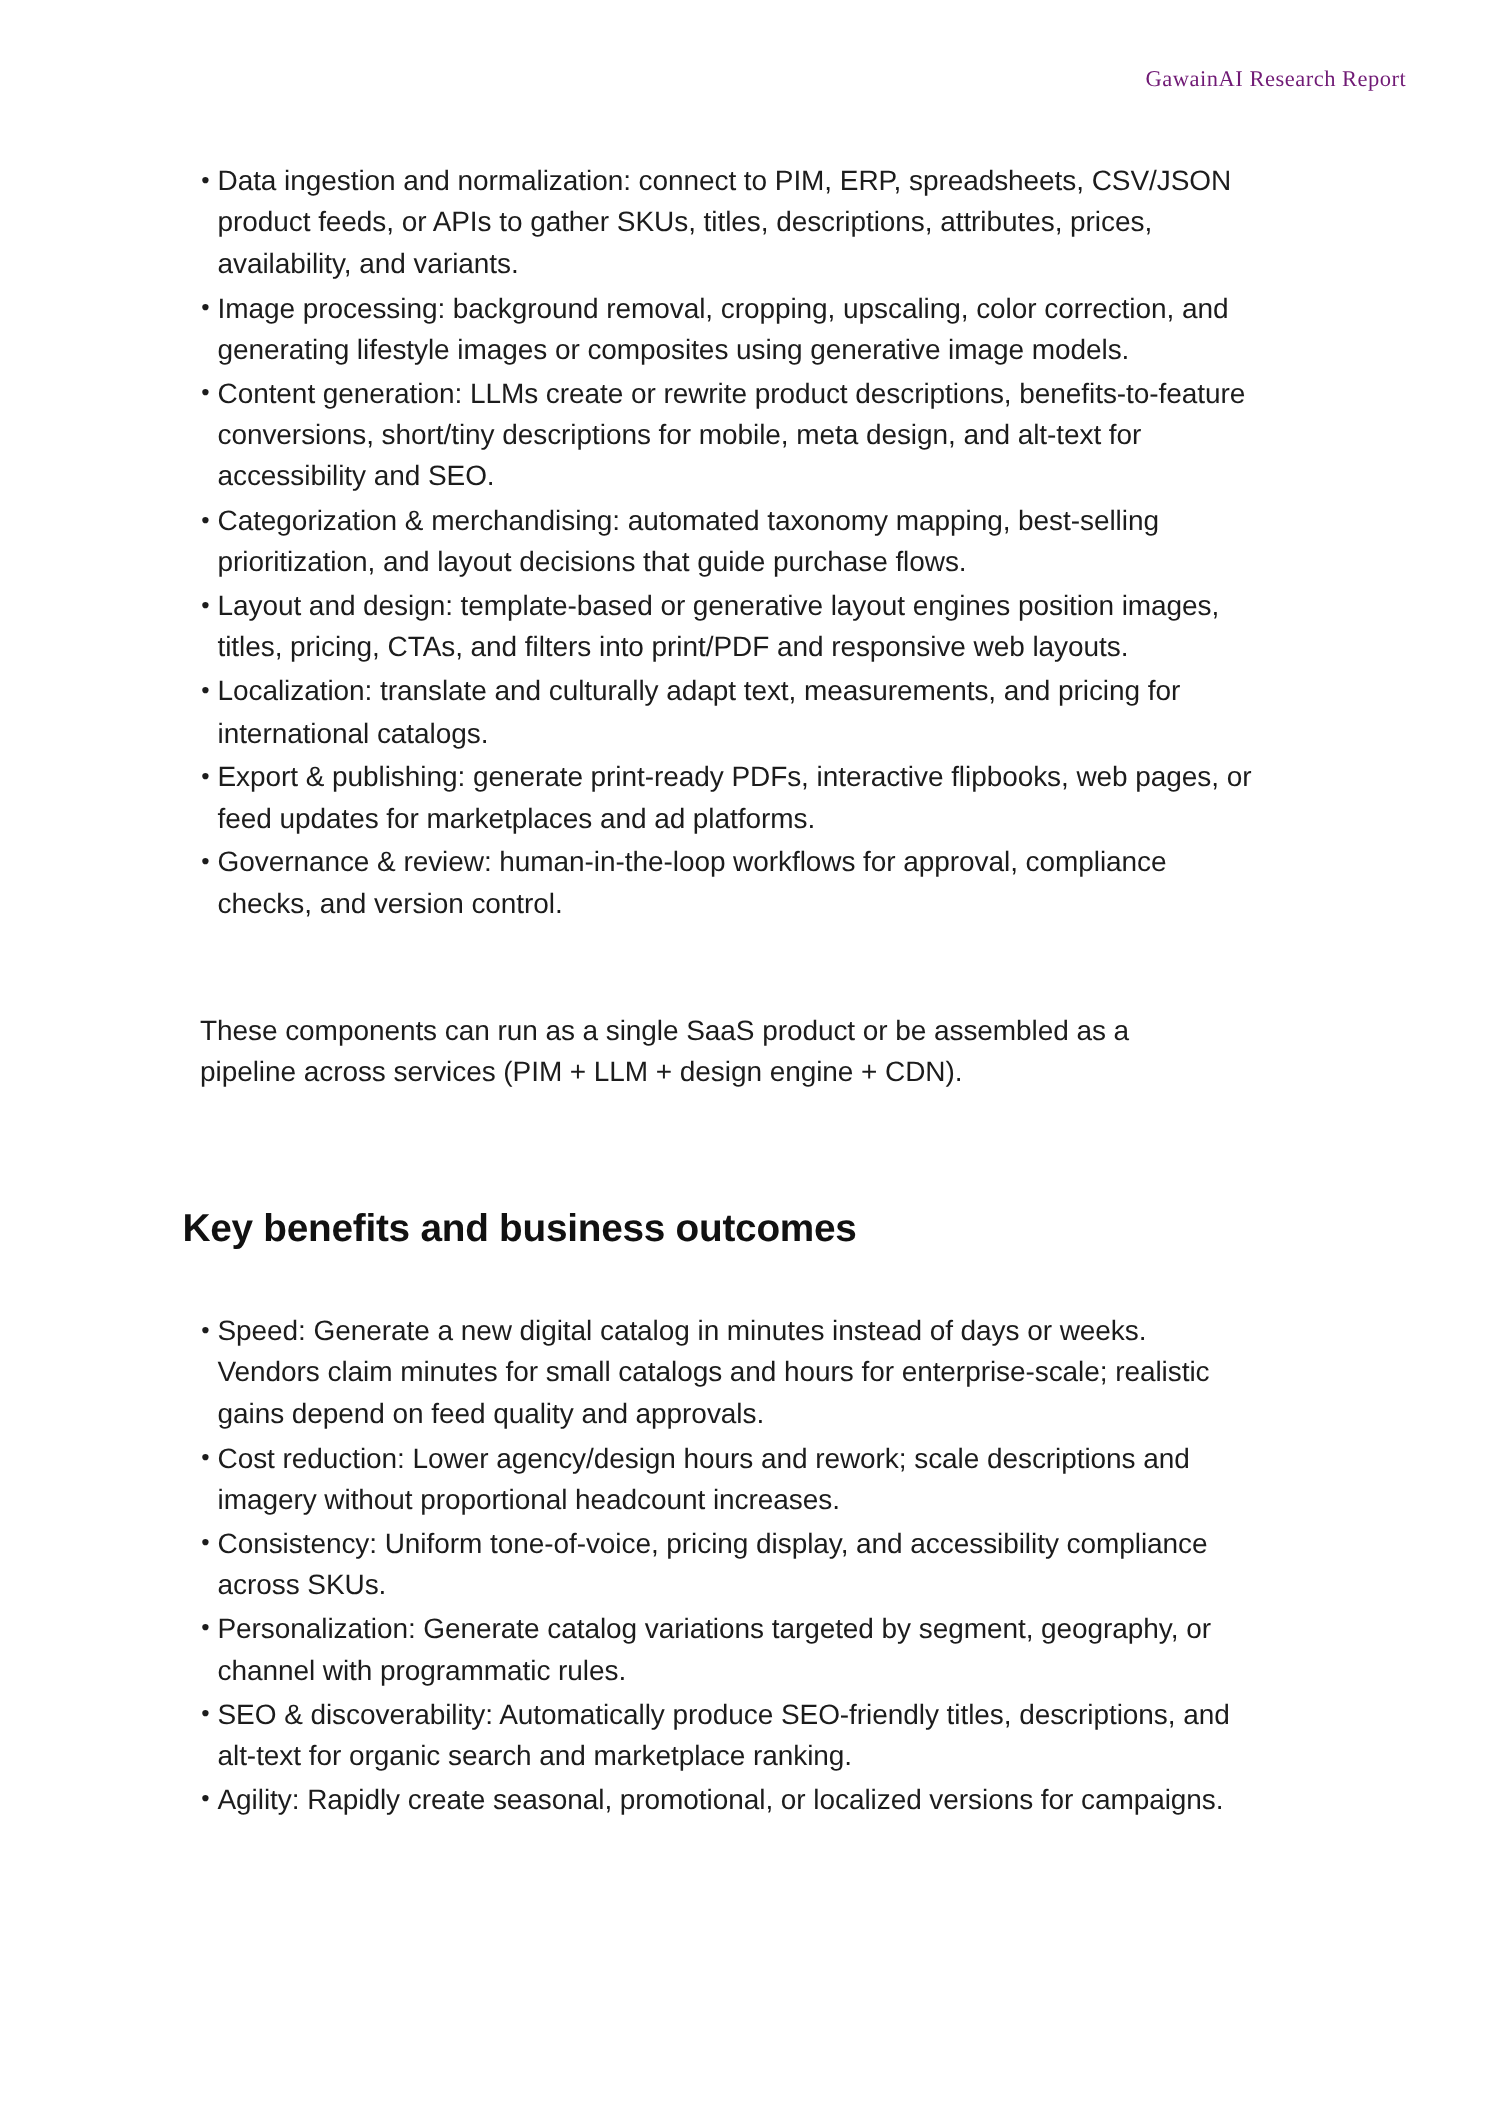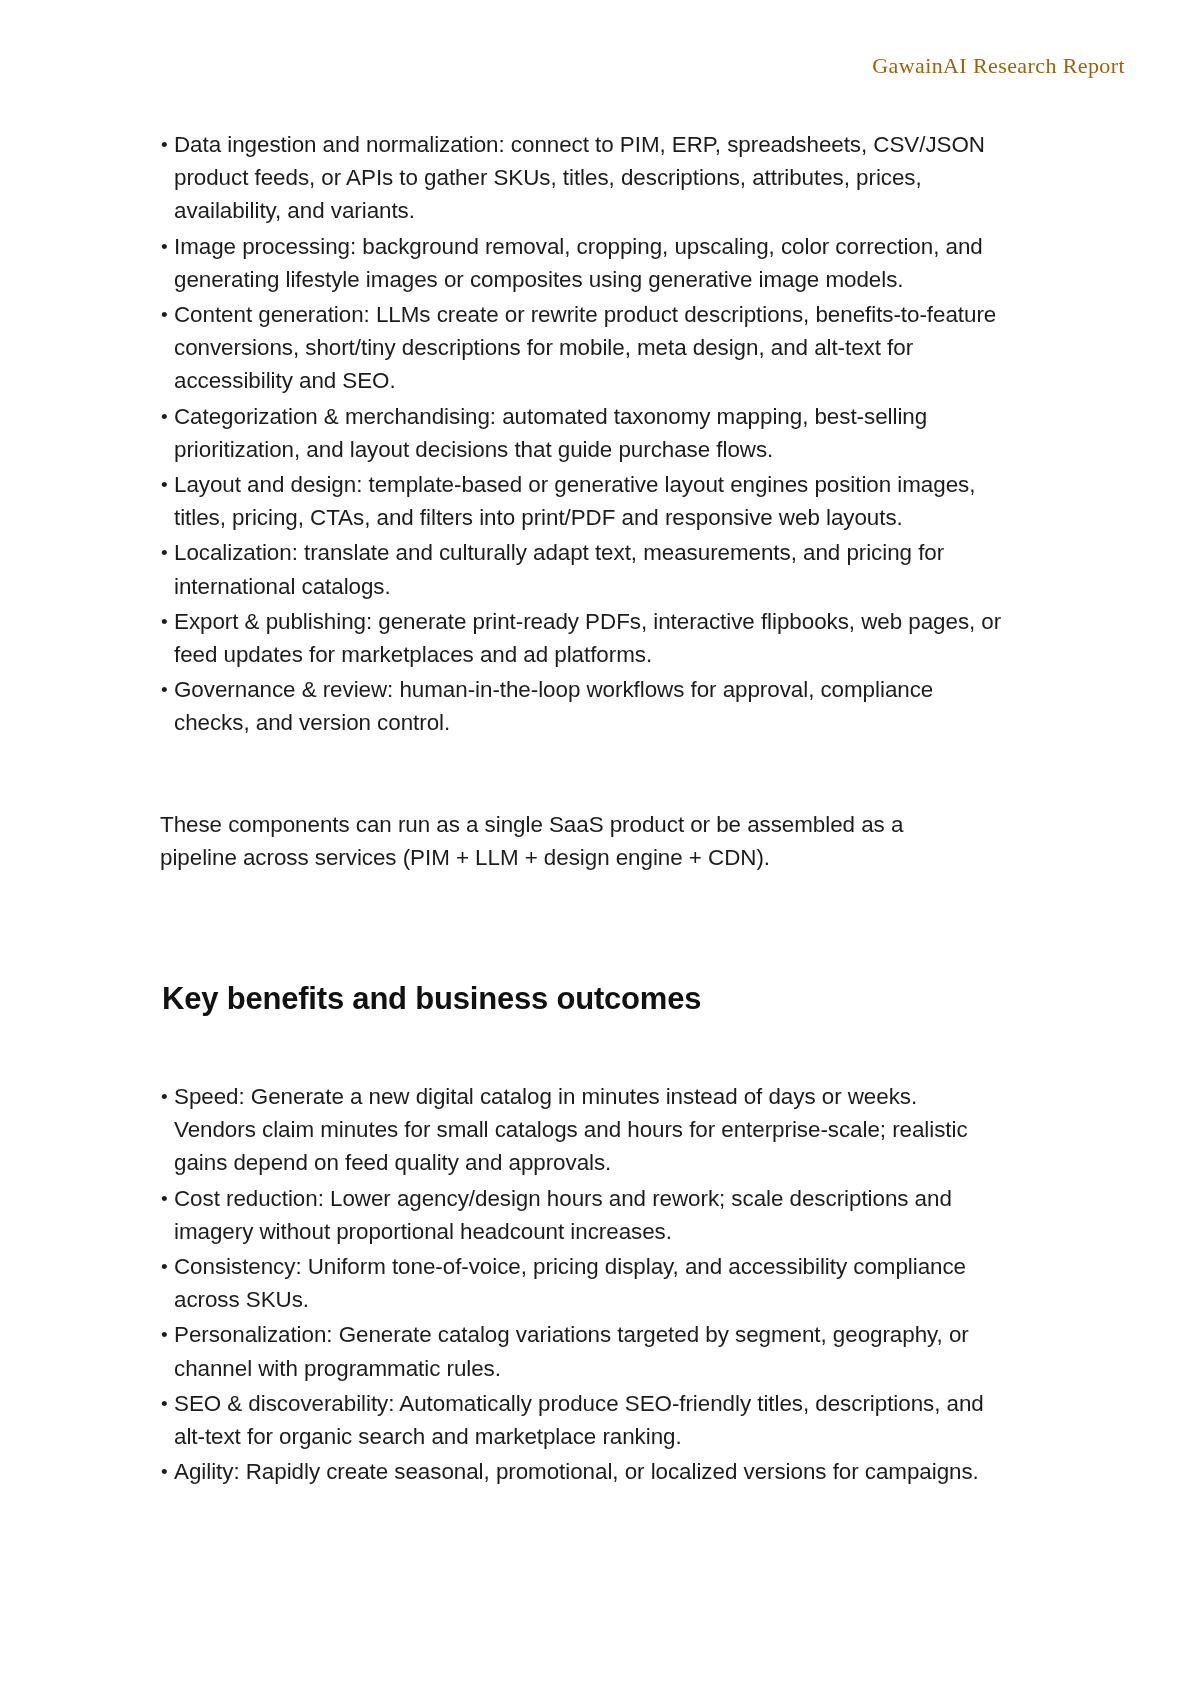--- a/index.html
+++ b/index.html
@@ -20,23 +20,23 @@
     width: 1191px;
     height: 1684px;
     box-sizing: border-box;
     background: #ffffff;
   }
   .running-header {
     position: absolute;
     top: 53px;
     right: 66px;
     font-family: "Liberation Serif", serif;
-    font-size: 22px;
+    font-size: 18px;
     letter-spacing: 0.4px;
-    color: #a16207;
+    color: #701a75;
     white-space: nowrap;
   }
   .content {
     position: absolute;
     top: 128px;
     left: 146px;
     width: 900px;
   }
   ul.bullets {
     list-style: none;
@@ -68,21 +68,21 @@
     margin: 14px;
     font-size: 22.4px;
     line-height: 33.2px;
     color: #1c1c1c;
     letter-spacing: -0.05px;
     width: 790px;
   }
   .spacer-para { height: 52px; }
 
   h2.section-heading {
-    margin: 16px;
+    margin: 0;
     font-size: 31px;
     font-weight: bold;
     color: #111111;
     letter-spacing: -0.2px;
     line-height: 38px;
   }
   .spacer-heading-top { height: 76px; }
   .spacer-heading-bottom { height: 46px; }
 
   .list-block-2 { width: 830px; }

